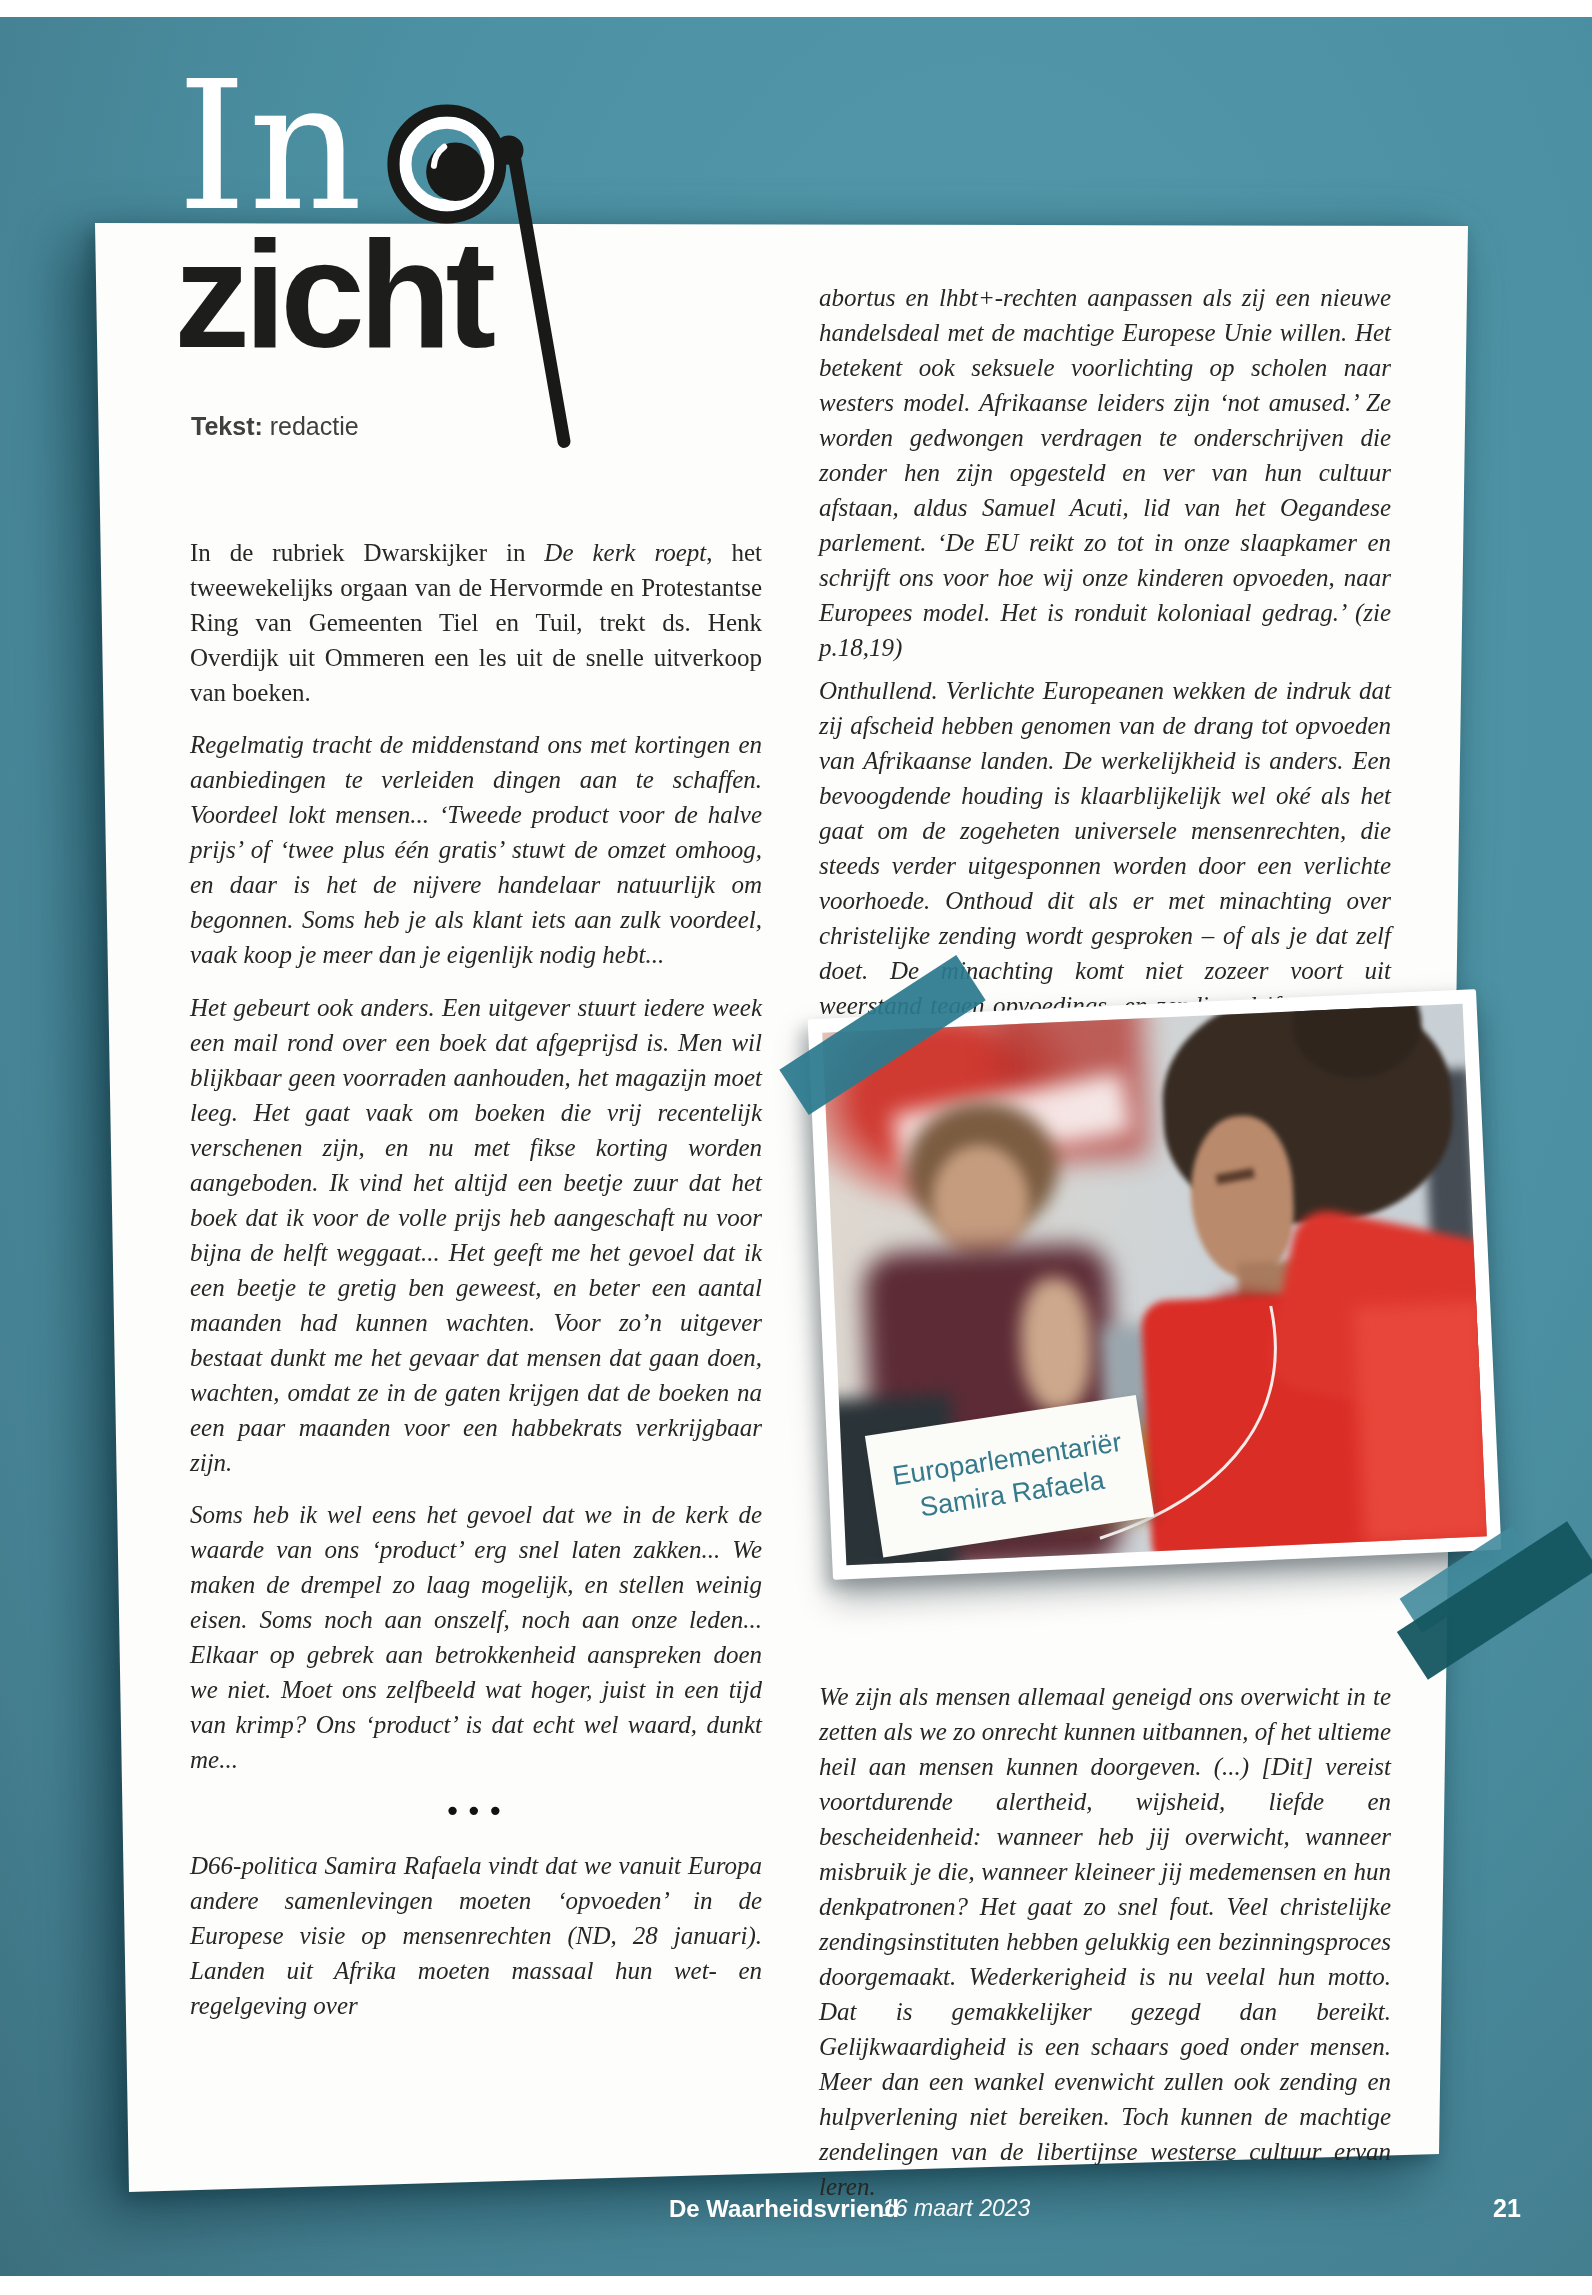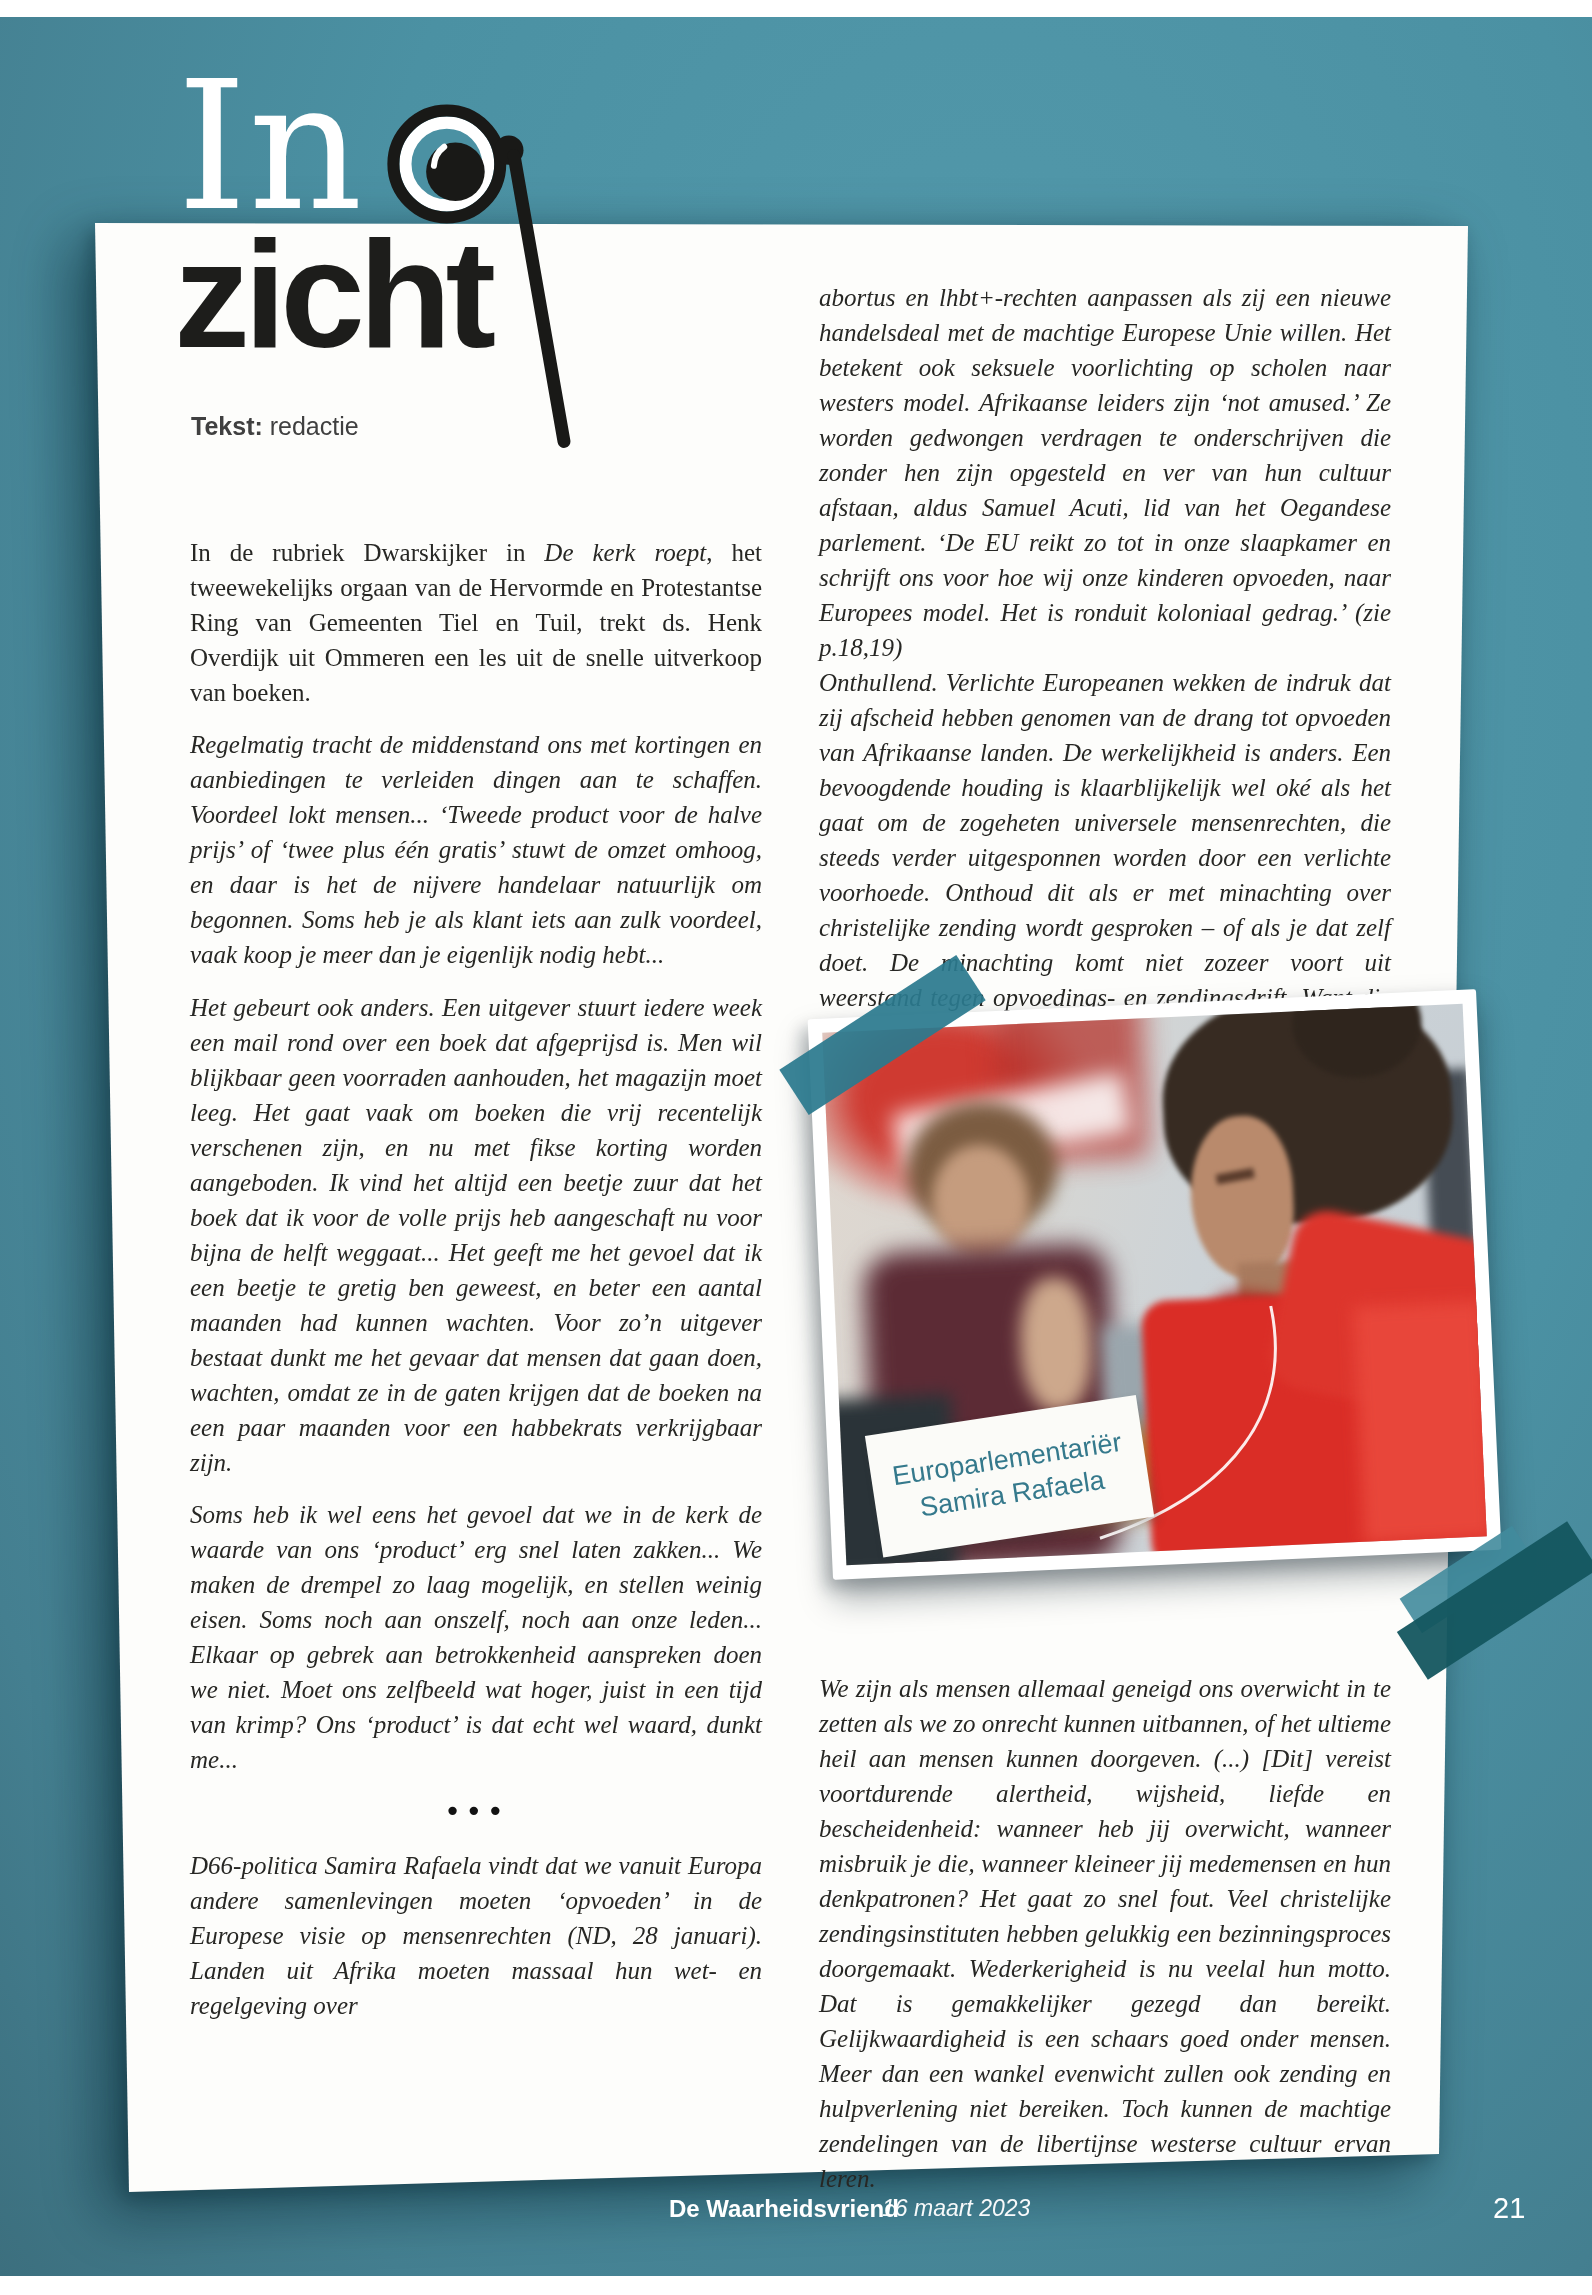--- a/index.html
+++ b/index.html
@@ -38,21 +38,21 @@
   .byline b{font-weight:700;}
   
   .columns{
     position:absolute;left:190px;top:280px;width:1201px;
     display:flex;gap:57px;
     color:#272724;font-size:25px;line-height:35px;text-align:justify;
   }
   .col{width:572px;}
   .col-left{padding-top:255px;}
   .col p{margin:0 0 17.3px 0;}
-  .col p.joined{margin-bottom:0;}
+  .col p.joined{margin-bottom:8px;}
   .italic{font-style:italic;}
   .divider{
     text-align:center;font-size:29px;letter-spacing:4.3px;color:#121212;
     margin:12px 0 19px 0 !important;font-family:"DejaVu Sans",sans-serif;
   }
   .photo-slot{height:604px;}
   
   .photo-frame{
     position:absolute;left:820px;top:1004px;width:669px;height:561px;
     background:#ffffff;border-radius:2.6px;
@@ -100,21 +100,21 @@
   .tape-tl{left:777px;top:1008px;width:211px;height:54px;background:#2b7a8e;opacity:.93;}
   .tape-br-light{left:1400px;top:1559px;width:134px;height:41px;background:#418b9c;opacity:.9;}
   .tape-br{left:1396px;top:1572px;width:203px;height:57px;background:#14565f;opacity:.95;}
   
   .footer{
     position:absolute;left:0;top:2194px;width:1336px;height:35px;
     font-family:"Liberation Sans",sans-serif;color:#ffffff;font-size:24px;line-height:29px;
   }
   .footer .mag{position:absolute;left:669px;font-weight:700;}
   .footer .date{position:absolute;left:882px;font-style:italic;font-weight:400;opacity:.96;font-size:23px;}
-  .footer .pageno{position:absolute;left:1493px;font-weight:400;font-size:29px;text-align:right;}
+  .footer .pageno{position:absolute;left:1493px;font-weight:700;font-size:25px;text-align:right;}
 </style>
 </head>
 <body>
 
 <div class="teal-bg"></div>
 
 <div class="sheet-wrap">
   <div class="sheet"></div>
 </div>
 

